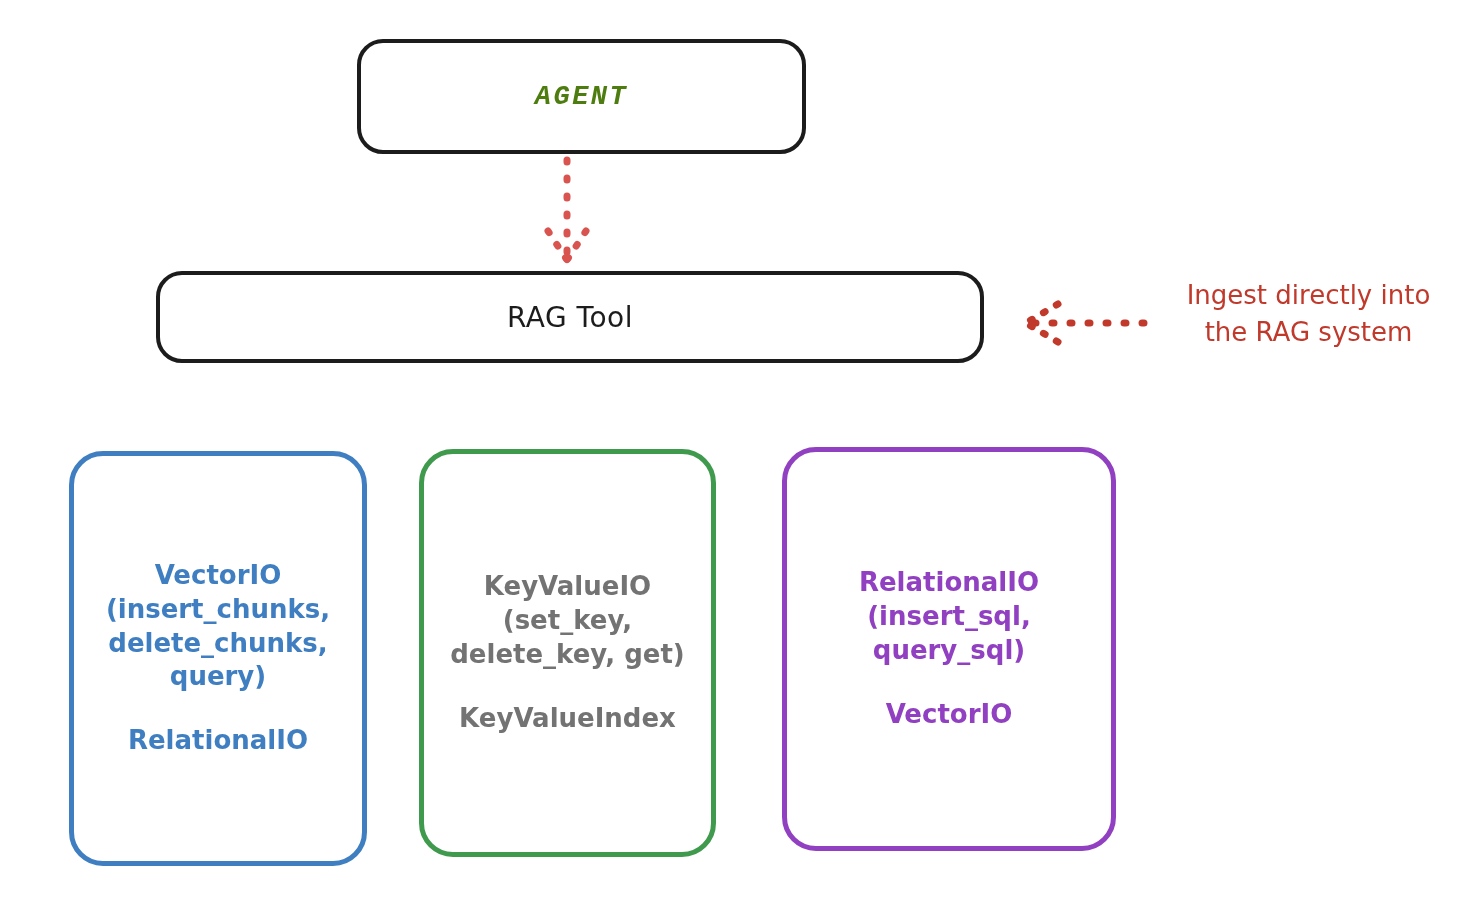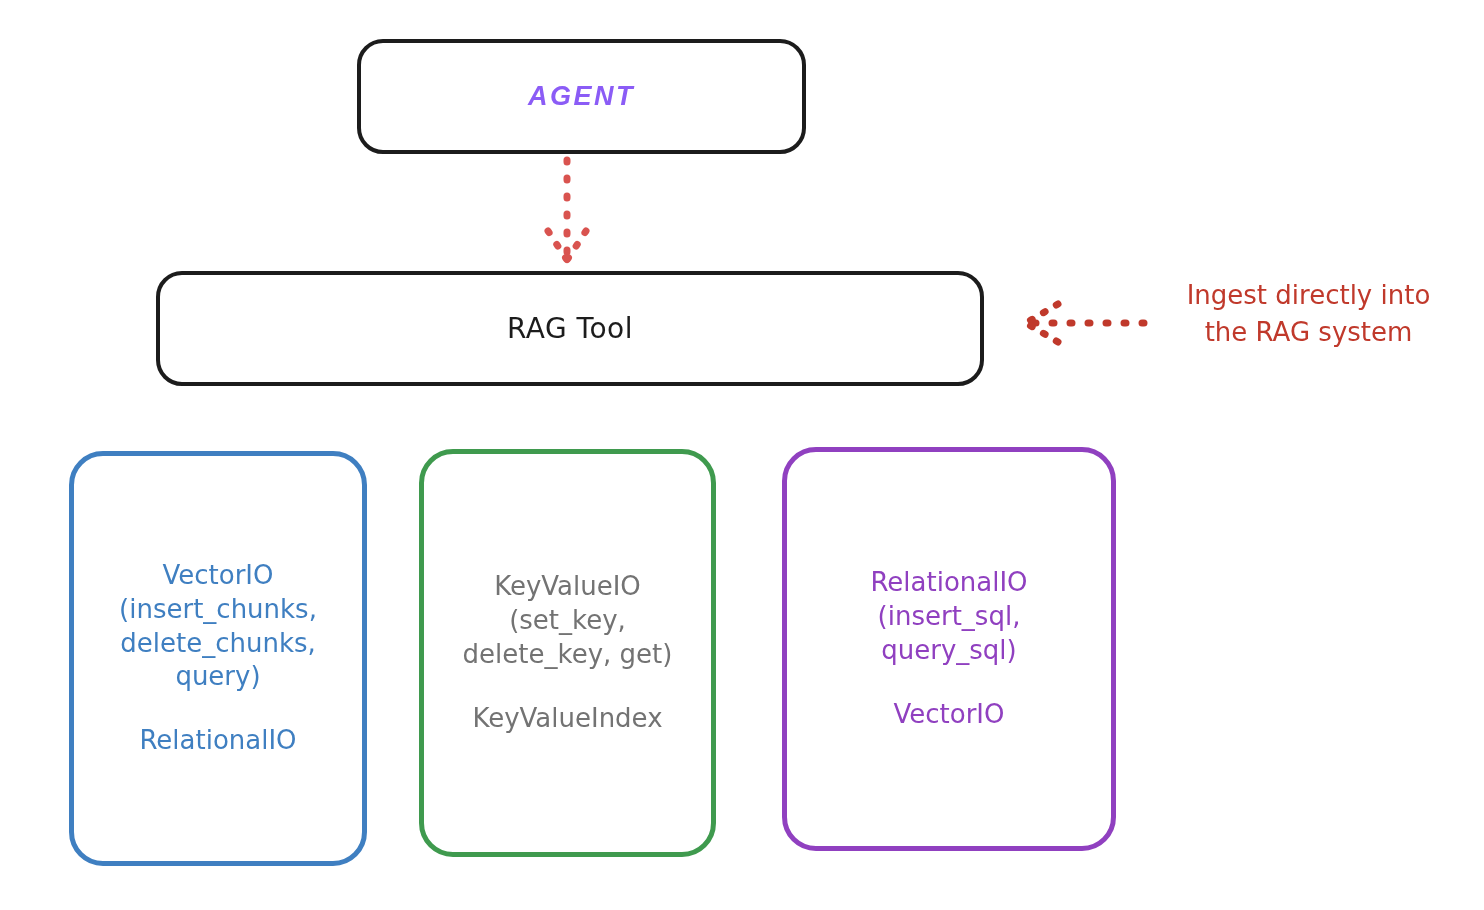--- a/index.html
+++ b/index.html
@@ -31,55 +31,55 @@
   
   #agent-node {
     left: 357px;
     top: 39px;
     width: 449px;
     height: 115px;
     border: 4px solid #1c1c1c;
     border-radius: 26px;
   }
   #agent-node .node-label {
-    font-family: Liberation Sans, sans-serif;
+    font-family: Liberation Mono, monospace;
     font-style: italic;
     font-weight: 700;
     font-size: 27px;
     letter-spacing: 2.5px;
-    color: #8b5cf6;
+    color: #4d7c0f;
   }
 
   
   #rag-tool-node {
     left: 156px;
     top: 271px;
     width: 828px;
-    height: 115px;
+    height: 92px;
     border: 4px solid #1c1c1c;
     border-radius: 26px;
   }
   #rag-tool-node .node-label {
     font-family: "DejaVu Sans", sans-serif;
     font-size: 28px;
     font-weight: 400;
     color: #1c1c1c;
     letter-spacing: 0.5px;
   }
 
   
   .io-node {
     border-width: 5px;
     border-style: solid;
     border-radius: 34px;
   }
   .io-title,
   .io-sub {
     font-family: "DejaVu Sans", sans-serif;
-    font-weight: 400;
+    font-weight: 700;
     line-height: 1.30;
     white-space: pre-line;
   }
   .io-title { font-size: 26px; }
   .io-sub   { font-size: 26px; margin-top: 30px; }
 
   #vectorio-node {
     left: 69px; top: 451px;
     width: 298px; height: 415px;
     border-color: #3f7fc1;

